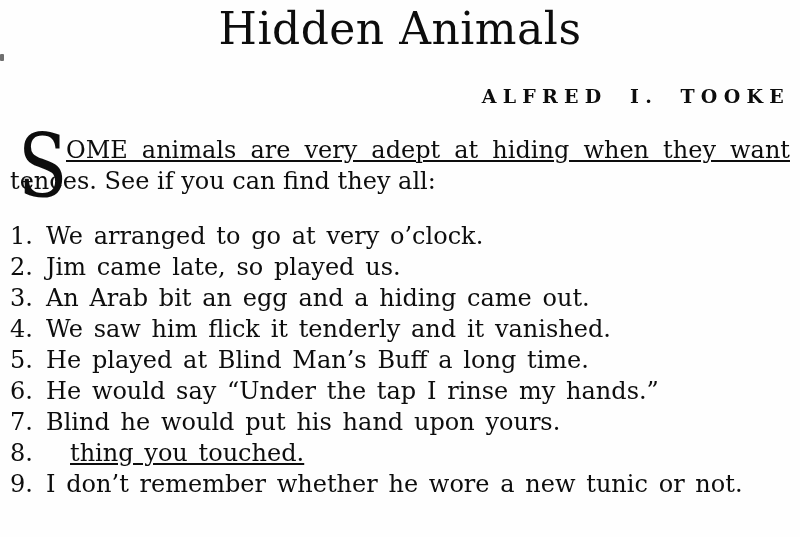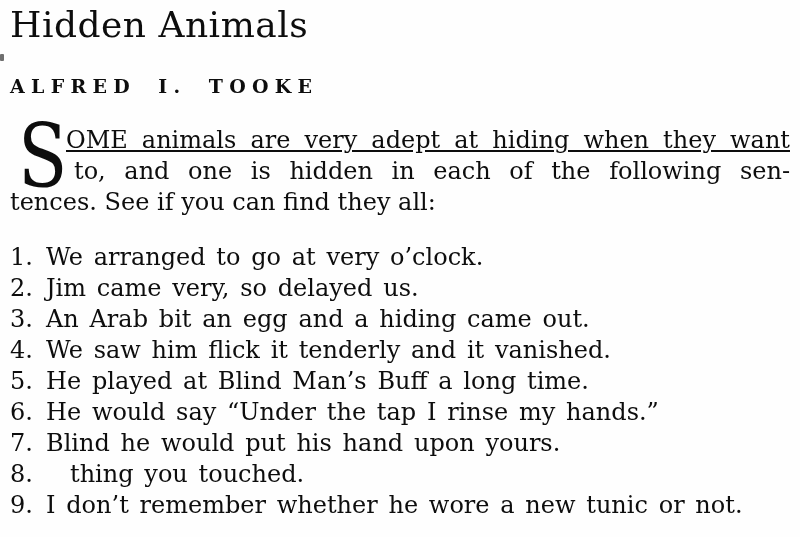--- a/index.html
+++ b/index.html
@@ -10,29 +10,29 @@
     margin: 0 auto;
     background: #fefefe;
     color: #0d0d0d;
     overflow: hidden;
     font-family: "DejaVu Serif", "Liberation Serif", serif;
   }
   .content { padding: 0 10px 0 10px; }
 
   .title {
     margin-top: 4px;
-    text-align: left;
-    font-size: 36px;
+    text-align: center;
+    font-size: 44px;
     line-height: 1.15;
     font-weight: normal;
     letter-spacing: 0.5px;
   }
   .byline {
     margin-top: 30px;
-    text-align: left;
+    text-align: right;
     font-size: 19px;
     line-height: 22px;
     font-weight: bold;
     letter-spacing: 0.33em;
     word-spacing: 0.5em;
   }
 
   .bodytext { font-size: 24px; line-height: 31px; }
 
   .intro { position: relative; margin-top: 28px; }
@@ -52,21 +52,21 @@
 
   .plist { margin-top: 0; }
   .row { display: flex; align-items: flex-start; }
   .num {
     flex: 0 0 36px;
     width: 36px;
     text-align: left;
   }
   .txt { flex: 1 1 auto; word-spacing: 0.13em; }
   .tline { display: block; }
-  .cont { padding-left: 24px; }
+  .cont { padding-left: 24px; text-decoration: underline; }
 
   .scan-artifact {
     position: absolute;
     left: 0;
     top: 54px;
     width: 4px;
     height: 7px;
     background: #6f6f6f;
     border-radius: 1px;
   }
@@ -81,34 +81,33 @@
 
     <h1 class="title">Hidden Animals</h1>
 
     <div class="byline">ALFRED I. TOOKE</div>
 
     <div class="bodytext">
 
       <p class="intro">
         <span class="dropcap">S</span>
         <span class="iline jfull ind1">OME animals are very adept at hiding when they want</span>
-        <span class="iline jfull ind2">to, and one is hidden in each of the following sen-</span>
         <span class="iline">tences. See if you can find they all:</span>
       </p>
 
       <div class="plist">
 
         <div class="row">
           <span class="num">1.</span>
           <span class="txt">We arranged to go at very o’clock.</span>
         </div>
 
         <div class="row">
           <span class="num">2.</span>
-          <span class="txt">Jim came very, so delayed us.</span>
+          <span class="txt">Jim came late, so played us.</span>
         </div>
 
         <div class="row">
           <span class="num">3.</span>
           <span class="txt">An Arab bit an egg and a hiding came out.</span>
         </div>
 
         <div class="row">
           <span class="num">4.</span>
           <span class="txt">We saw him flick it tenderly and it vanished.</span>

